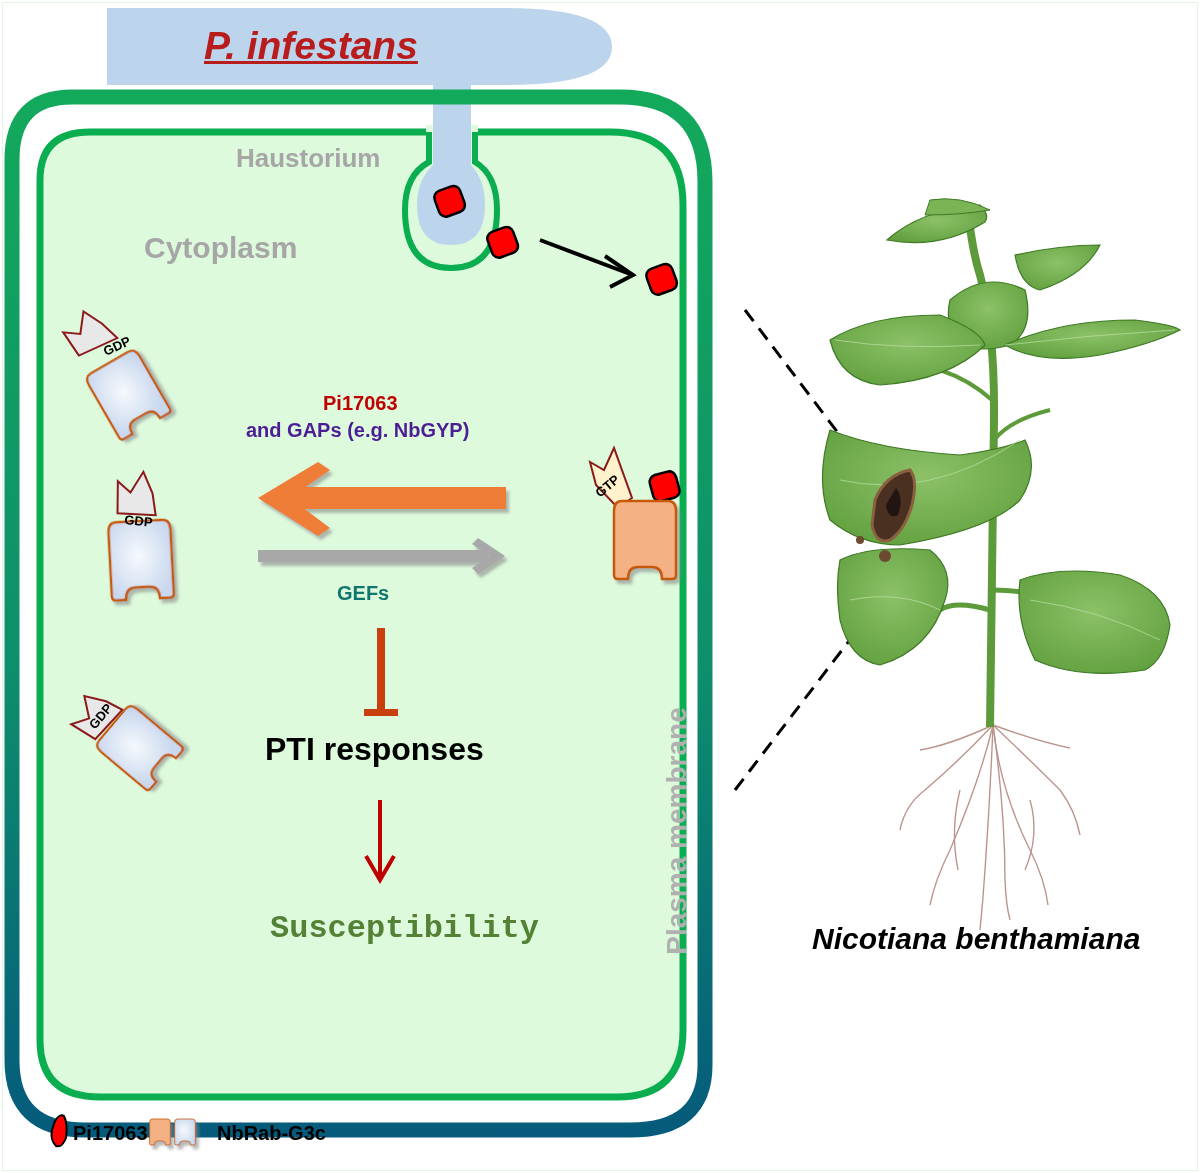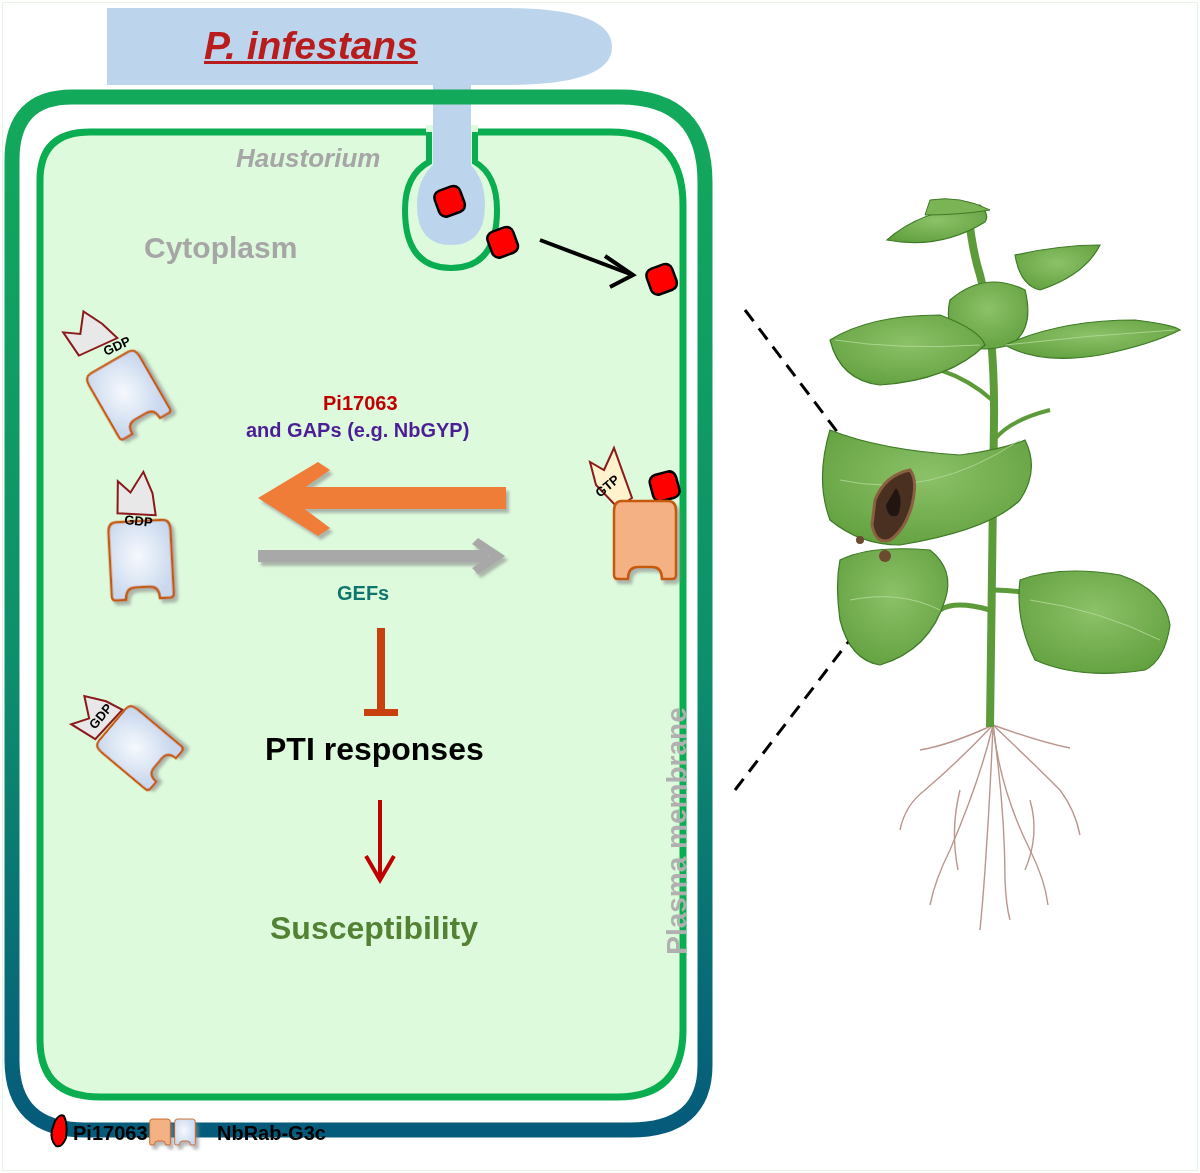--- a/index.html
+++ b/index.html
@@ -162,28 +162,29 @@
   <g>
     <path d="M55 1121 Q60 1113 64 1116 Q68 1124 66 1138 Q62 1148 56 1146 Q50 1140 52 1130 Z" fill="#ff0000" stroke="#000" stroke-width="2"></path>
   </g>
   <g filter="url(#shadow)">
     <use href="#rabBody" x="149" y="1105" width="22" height="54" fill="#f4b183" stroke="#c55a11" stroke-width="2.5"></use>
     <use href="#rabBody" x="174" y="1105" width="22" height="54" fill="url(#rabInactive)" stroke="#c55a11" stroke-width="2.5"></use>
   </g>
 </svg>
 
   <div class="lbl" style="left:204px;top:24px;font-size:39px;font-style:italic;color:#b91c1c;text-decoration:underline;">P. infestans</div>
-  <div class="lbl" style="left:236px;top:143px;font-size:26px;color:#a6a6a6;font-style:italic;">Haustorium</div>
+  <div class="lbl" style="left:236px;top:143px;font-size:26px;color:#a6a6a6;">Haustorium</div>
   <div class="lbl" style="left:144px;top:231px;font-size:30px;color:#a6a6a6;">Cytoplasm</div>
   <div class="lbl" style="left:527px;top:815px;font-size:28px;color:#b0b0b0;transform:rotate(-90deg);transform-origin:center;width:300px;text-align:center;">Plasma membrane</div>
 
   <div class="lbl" style="left:323px;top:392px;font-size:20px;color:#c00000;">Pi17063</div>
   <div class="lbl" style="left:246px;top:419px;font-size:20px;color:#4c1d95;">and GAPs (e.g. NbGYP)</div>
   <div class="lbl" style="left:337px;top:582px;font-size:20px;color:#0f766e;">GEFs</div>
   <div class="lbl" style="left:265px;top:731px;font-size:32px;color:#000;text-align:right;">PTI responses</div>
-  <div class="lbl" style="left:270px;top:910px;font-size:32px;color:#548235;">Susceptibility</div>
+  <div class="lbl" style="left:270px;top:910px;font-size:32px;color:#548235;font-family:Liberation Mono, monospace;">Susceptibility</div>
 
+  <div class="lbl" style="left:812px;top:922px;font-size:30px;font-style:italic;color:#000;">Nicotiana benthamiana</div>
 
   <div class="lbl" style="left:73px;top:1122px;font-size:20px;color:#000;">Pi17063</div>
   <div class="lbl" style="left:201px;top:1122px;font-size:20px;color:#000;padding-left:16px;">NbRab-G3c</div>
 
   <div class="frame"></div>
 </div>
 
 </body></html>

